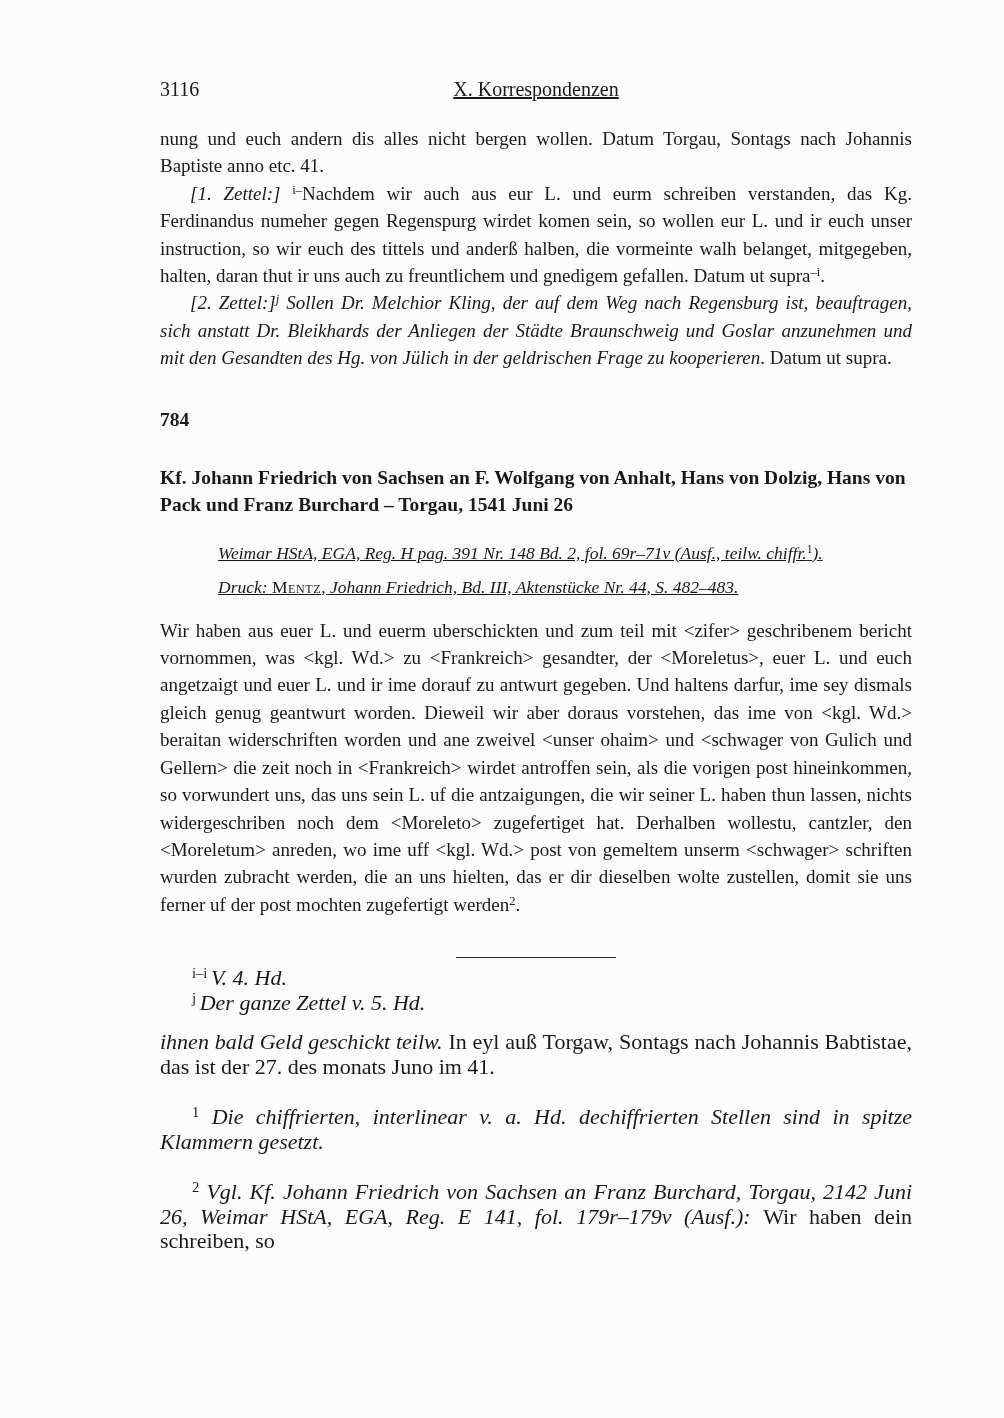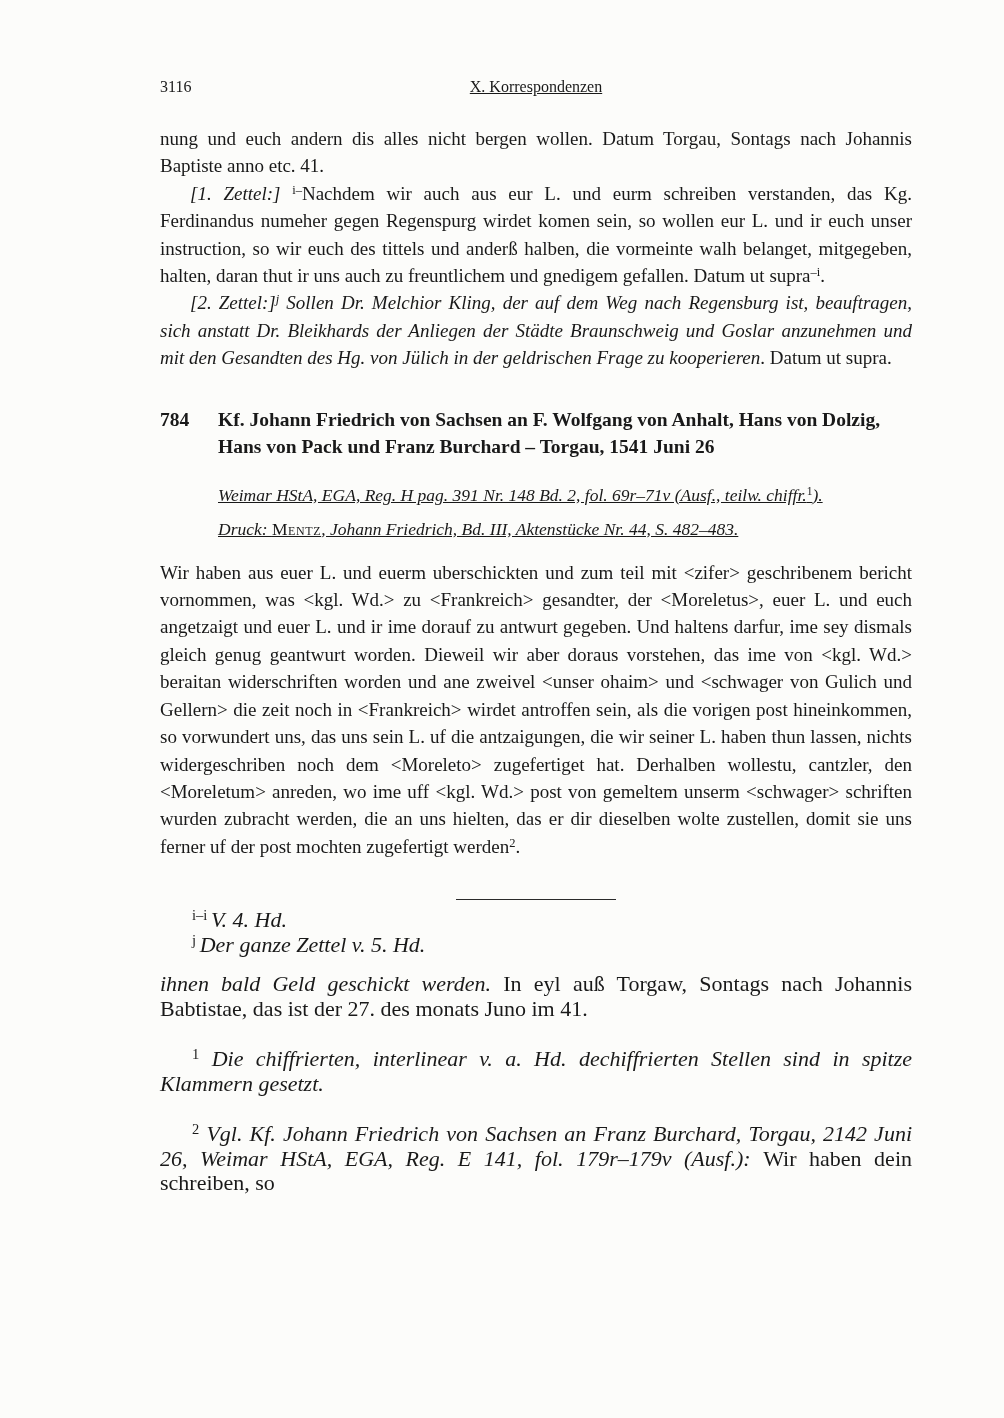--- a/index.html
+++ b/index.html
@@ -9,33 +9,33 @@
     margin:0 auto;
     background:#fcfcfa;
     box-sizing:border-box;
     padding:78px 92px 60px 160px;
     font-family:"Liberation Serif", serif;
     color:#191919;
     overflow:hidden;
   }
   .textcol{width:752px;}
   
-  .pagehead{position:relative;height:28px;font-size:16px;}
+  .pagehead{position:relative;height:28px;font-size:20px;}
   .pagehead .pnum{position:absolute;left:0;top:0;}
   .pagehead .rhead{position:absolute;left:0;right:0;text-align:center;top:0;text-decoration:underline;}
   
   .bodytext{font-size:19px;line-height:27.4px;text-align:justify;}
   .bodytext p{margin:0;}
   .indent{text-indent:30px;}
   
   .run-i{font-style:italic;}
   .run-sup{font-size:66%;position:relative;top:-0.48em;line-height:0;}
   .run-sc{font-variant:small-caps;letter-spacing:0.6px;}
   
-  .docheading{display:flex;margin-top:34px;font-weight:bold;font-size:19.5px;line-height:27.5px;}
+  .docheading{display:flex;margin-top:34px;font-weight:bold;font-size:19.5px;line-height:27.5px;flex-direction:column;}
   .docheading .docnum{flex:0 0 58px;}
   .docheading .doctitle{flex:1;}
   
   .srcblock{margin-left:58px;margin-top:22px;font-size:17.5px;line-height:25px;text-align:justify;text-decoration:underline;}
   .srcblock p{margin:0;}
   .srcblock .printref{margin-top:9px;}
   
   .letterbody{margin-top:17px;}
   
   .fnrule{margin-top:39px;width:160px;border:0;border-top:1.4px solid #2a2a2a;}
@@ -74,18 +74,18 @@
 
   <div class="bodytext textcol letterbody">
     <p><span>Wir haben aus euer L. und euerm uberschickten und zum teil mit &lt;zifer&gt; geschribenem bericht vornommen, was &lt;kgl. Wd.&gt; zu &lt;Frankreich&gt; gesandter, der &lt;Moreletus&gt;, euer L. und euch angetzaigt und euer L. und ir ime dorauf zu antwurt gegeben. Und haltens darfur, ime sey dismals gleich genug geantwurt worden. Dieweil wir aber doraus vorstehen, das ime von &lt;kgl. Wd.&gt; beraitan widerschriften worden und ane zweivel &lt;unser ohaim&gt; und &lt;schwager von Gulich und Gellern&gt; die zeit noch in &lt;Frankreich&gt; wirdet antroffen sein, als die vorigen post hineinkommen, so vorwundert uns, das uns sein L. uf die antzaigungen, die wir seiner L. haben thun lassen, nichts widergeschriben noch dem &lt;Moreleto&gt; zugefertiget hat. Derhalben wollestu, cantzler, den &lt;Moreletum&gt; anreden, wo ime uff &lt;kgl. Wd.&gt; post von gemeltem unserm &lt;schwager&gt; schriften wurden zubracht werden, die an uns hielten, das er dir dieselben wolte zustellen, domit sie uns ferner uf der post mochten zugefertigt werden</span><span class="run-sup">2</span><span>.</span></p>
   </div>
 
   <hr class="fnrule">
 
   <div class="fnsection textcol lnotes">
     <p class="fn-indent"><span class="run-sup">i–i </span><span class="run-i">V. 4. Hd.</span></p>
     <p class="fn-indent"><span class="run-sup">j </span><span class="run-i">Der ganze Zettel v. 5. Hd.</span></p>
-    <p class="carryover"><span class="run-i">ihnen bald Geld geschickt werden.</span><span> In eyl auß Torgaw, Sontags nach Johannis Babtistae, das ist der 27. des monats Juno im 41.</span></p>
+    <p class="carryover"><span class="run-i">ihnen bald Geld geschickt teilw.</span><span> In eyl auß Torgaw, Sontags nach Johannis Babtistae, das ist der 27. des monats Juno im 41.</span></p>
     <p class="fn-indent fnum"><span class="run-sup">1</span><span class="run-i"> Die chiffrierten, interlinear v. a. Hd. dechiffrierten Stellen sind in spitze Klammern gesetzt.</span></p>
     <p class="fn-indent fnum"><span class="run-sup">2</span><span class="run-i"> Vgl. Kf. Johann Friedrich von Sachsen an Franz Burchard, Torgau, 2142 Juni 26, Weimar HStA, EGA, Reg. E 141, fol. 179r–179v (Ausf.): </span><span>Wir haben dein schreiben, so</span></p>
   </div>
 
 </div>
 
 </body></html>

